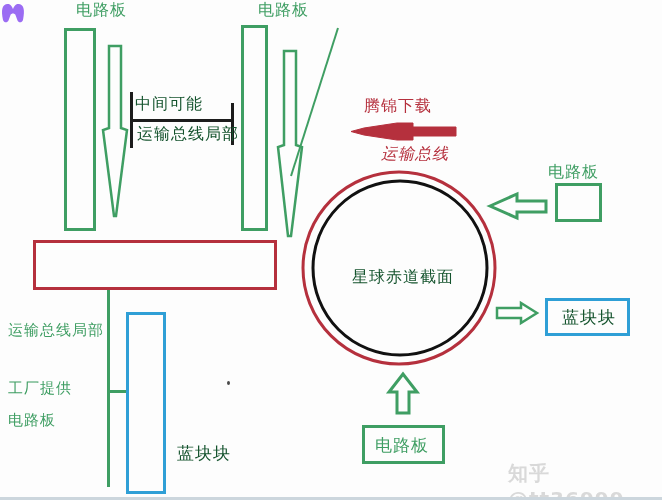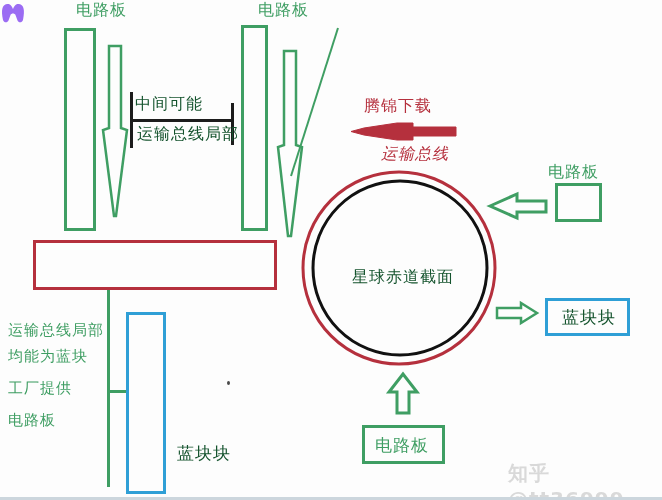--- a/index.html
+++ b/index.html
@@ -72,21 +72,20 @@
 
   <div class="lbl black f16" style="left:135px; top:95px;">中间可能</div>
   <div class="lbl black f16" style="left:137px; top:125px;">运输总线局部</div>
 
   <div class="lbl red f16" style="left:364px; top:97px;">腾锦下载</div>
   <div class="lbl red f16" style="left:381px; top:145px;font-style:italic;">运输总线</div>
 
   <div class="lbl black f16 center" style="left:344px; top:268px; width:118px;">星球赤道截面</div>
 
   <div class="lbl green f15" style="left:8px; top:322px;">运输总线局部</div>
-  <div class="lbl green f15" style="left:8px; top:348px;">均能为蓝块</div>
   <div class="lbl green f15" style="left:8px; top:380px;font-family:Liberation Serif, serif;">工厂提供</div>
   <div class="lbl green f15" style="left:8px; top:412px;">电路板</div>
 
   <div class="lbl blue f17" style="left:177px; top:444px;">蓝块块</div>
 
   <div class="lbl green f16" style="left:548px; top:163px;">电路板</div>
   <div class="lbl blue f17" style="left:562px; top:308px;">蓝块块</div>
 
   <div class="lbl green f17" style="left:375px; top:436px;">电路板</div>
 

